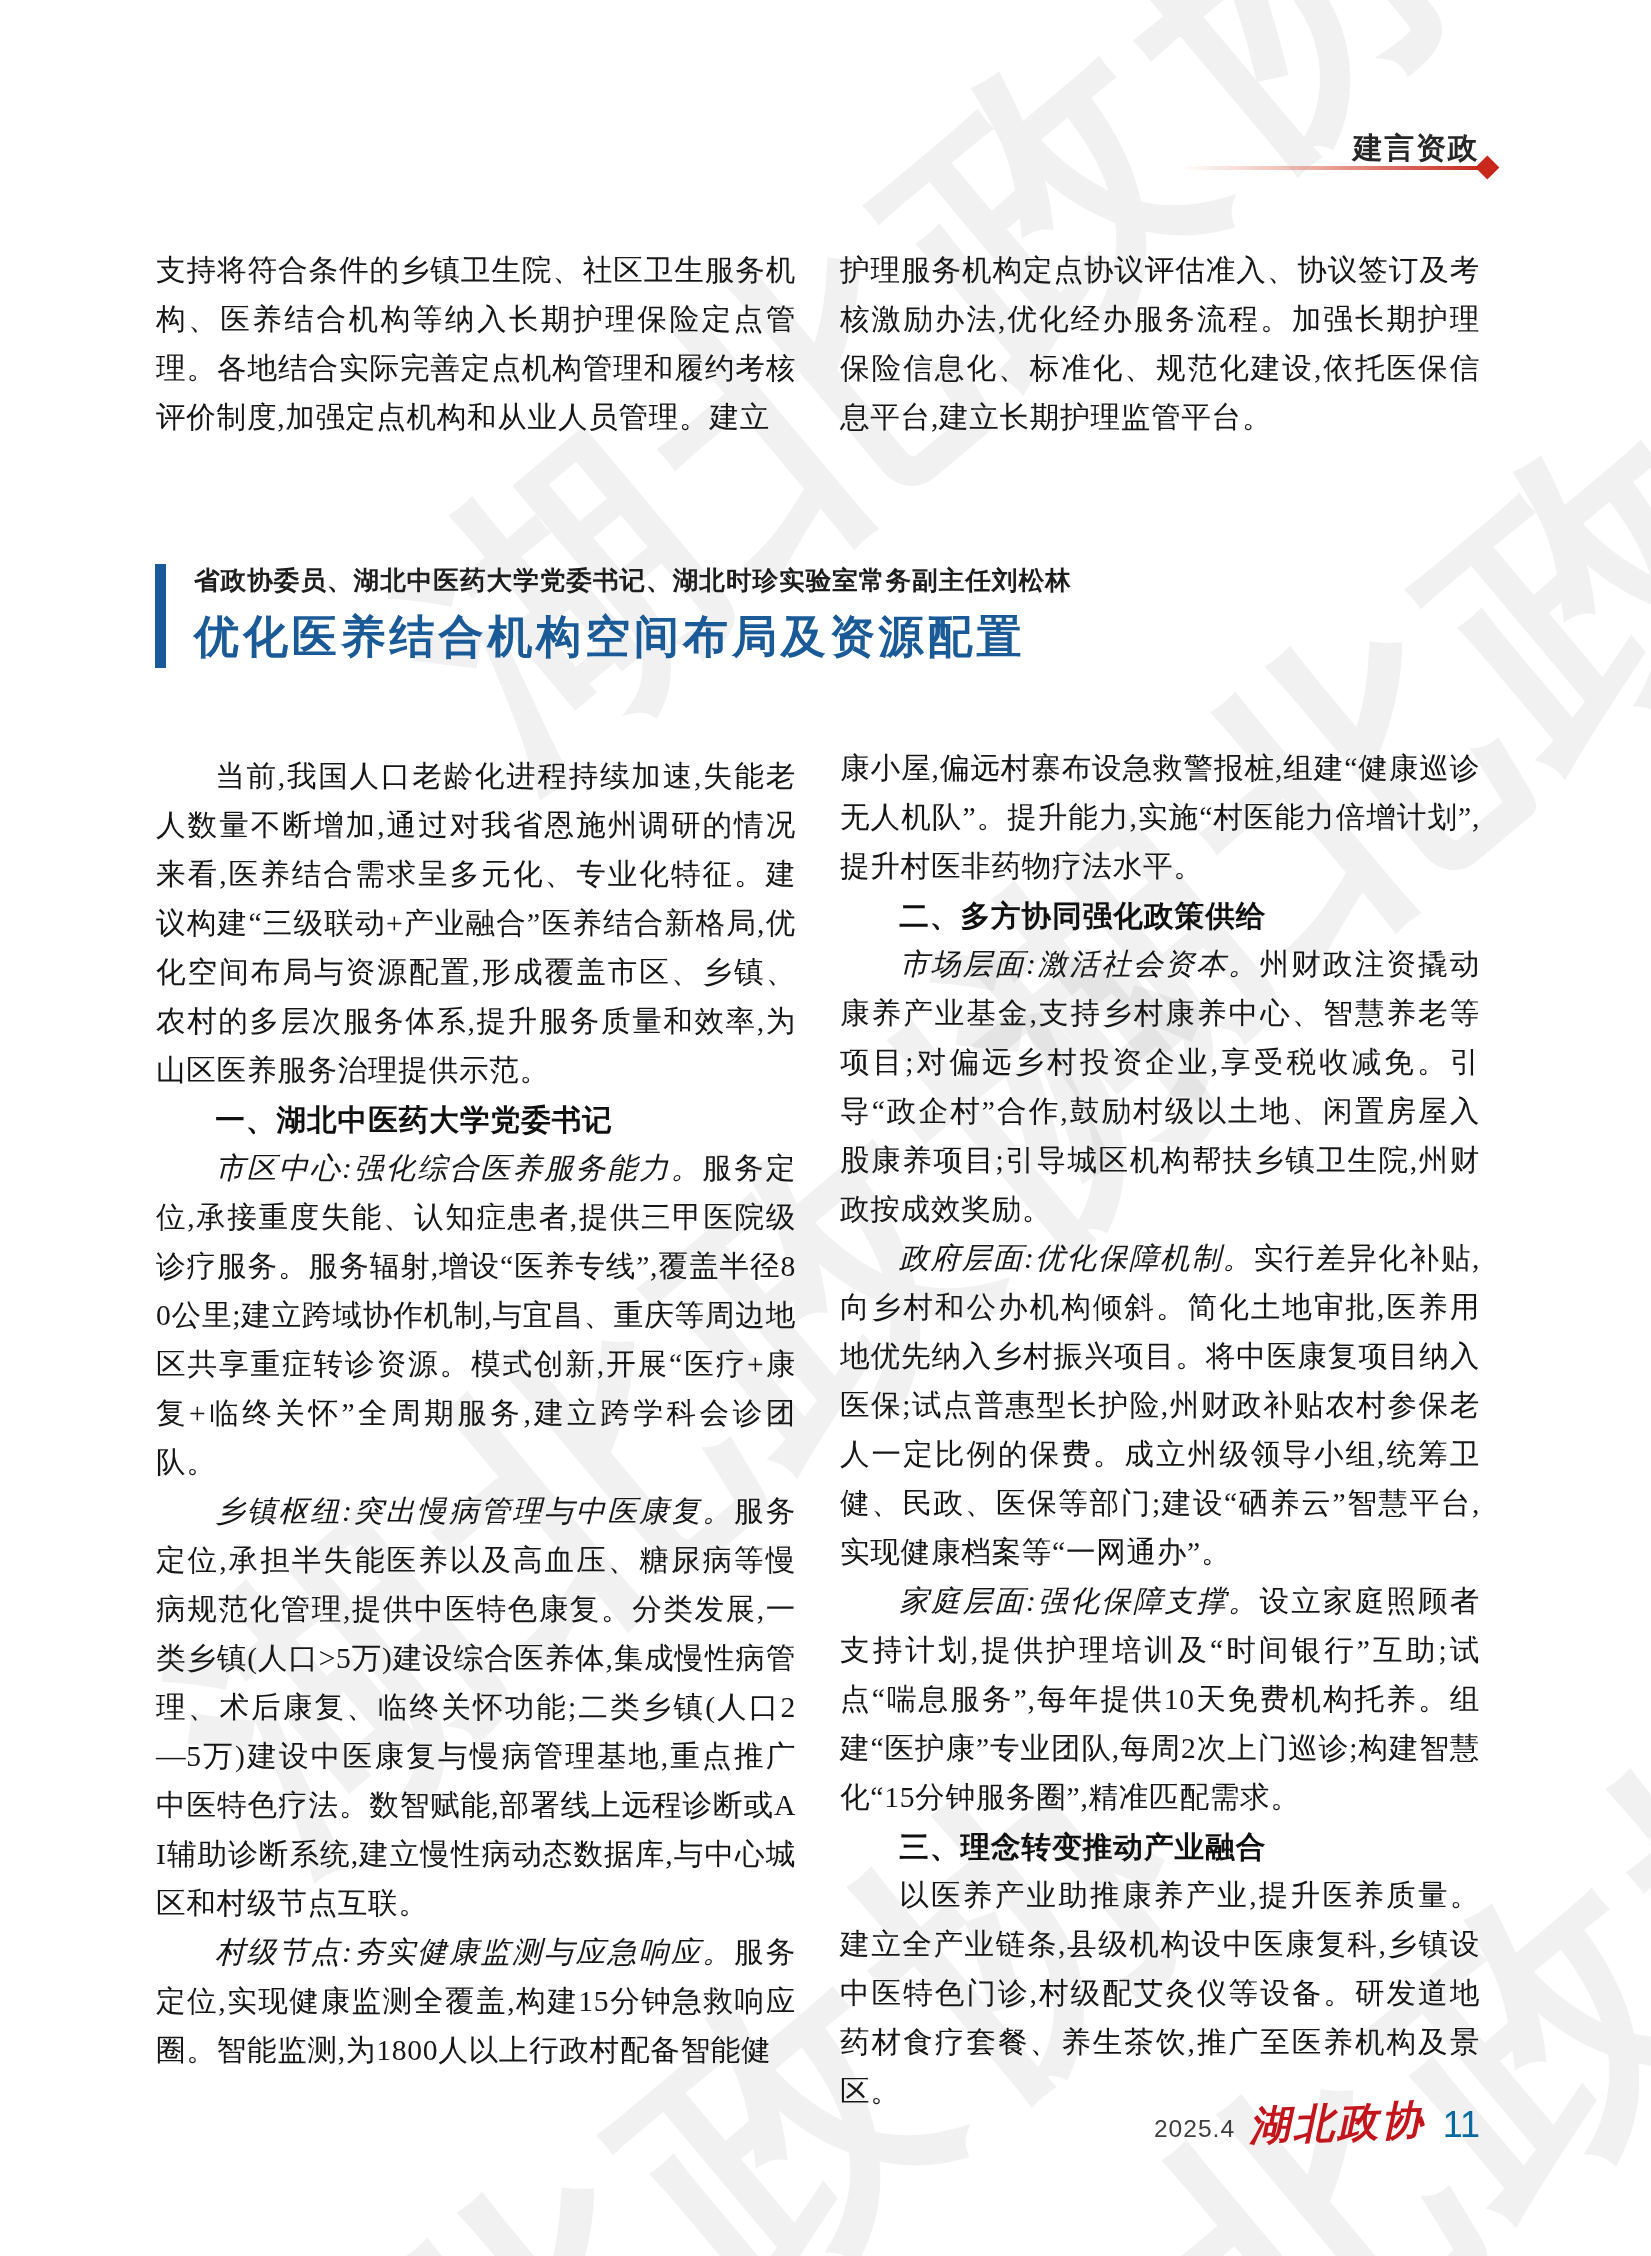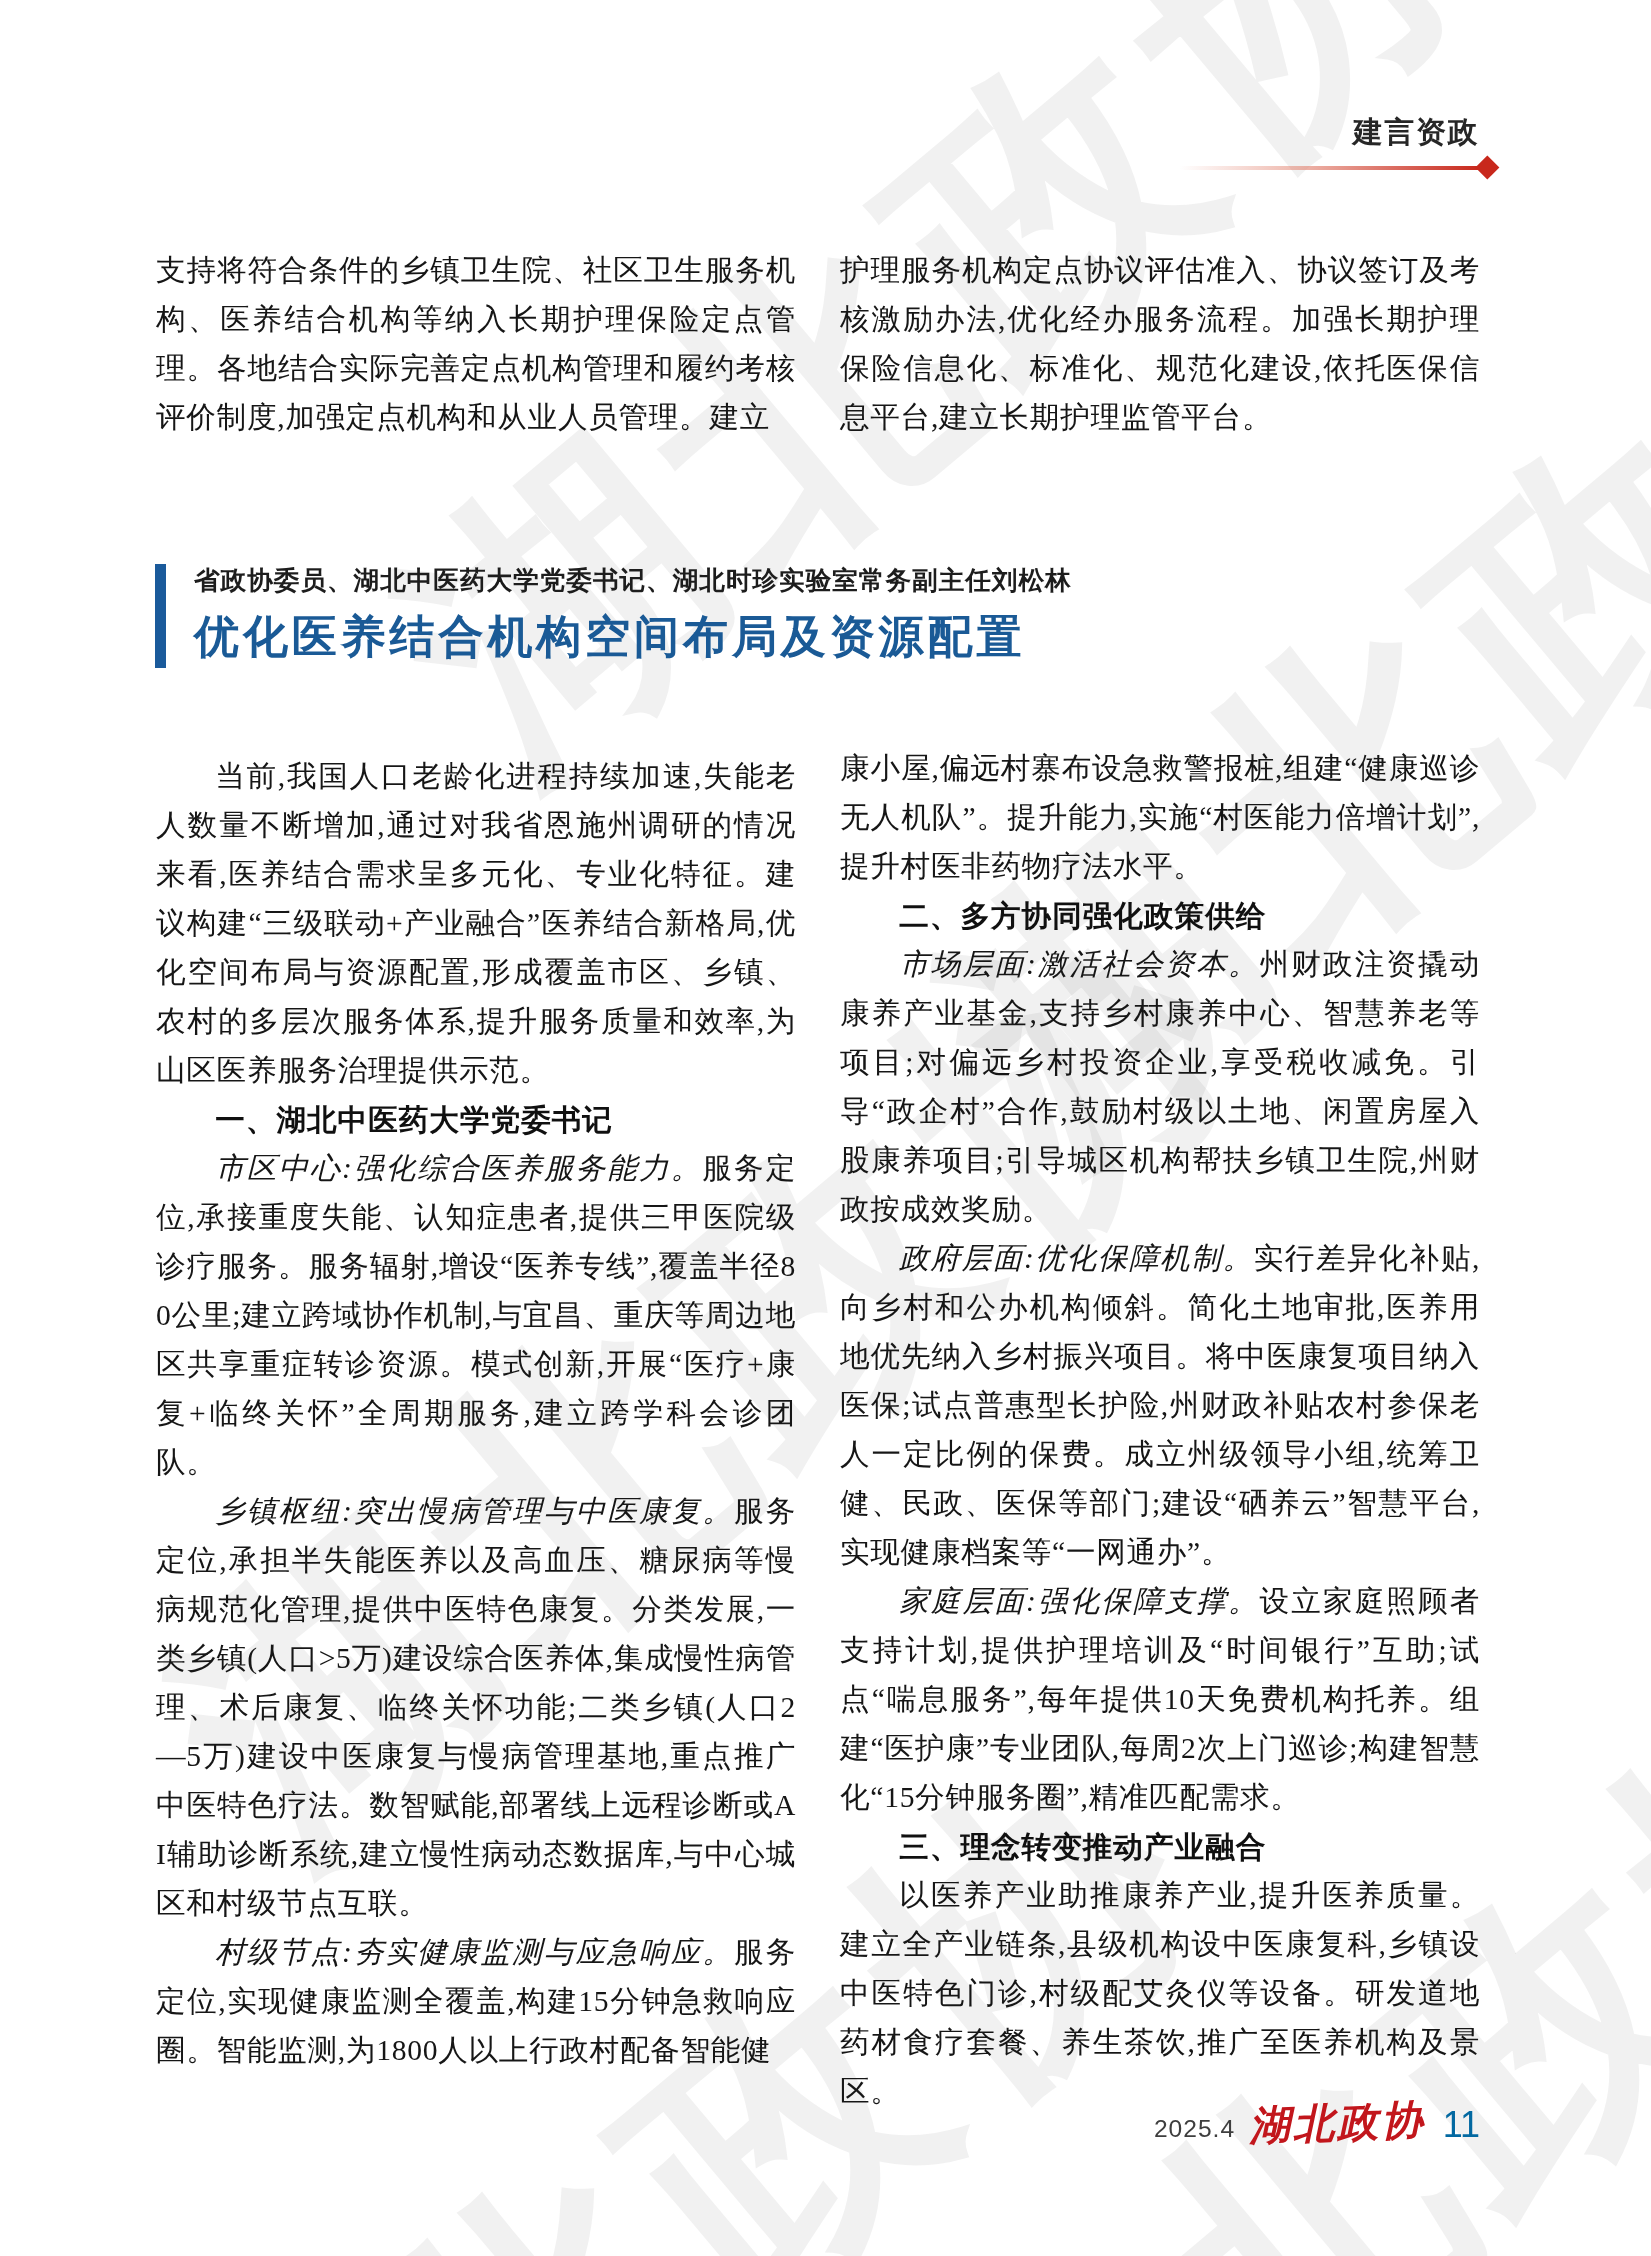--- a/index.html
+++ b/index.html
@@ -17,21 +17,21 @@
     font-size:296px; color:rgba(70,70,70,0.075); letter-spacing:19.7px;
     pointer-events:none; user-select:none;
   }
   .wm1 { left:325px;  top:552px;  transform:rotate(-40deg); }
   .wm2 { left:867px;  top:936px;  transform:rotate(-40deg); }
   .wm3 { left:99px;  top:1635px; transform:rotate(-40deg); }
   .wm4 { left:59px;   top:2482px; transform:rotate(-40deg); }
   .wm5 { left:818px;  top:2384px; transform:rotate(-40deg); }
   
   .section-label {
-    position:absolute; left:1353px; top:112px;
+    position:absolute; left:1353px; top:128px;
     font-family:"Liberation Sans","DejaVu Sans",sans-serif;
     font-weight:700; font-size:29.6px; letter-spacing:2px; color:#262626;
   }
   .rule-line {
     position:absolute; left:1180px; top:166px; width:299px; height:3.9px;
     background:linear-gradient(90deg, rgba(200,40,28,0) 0%, rgba(225,125,105,0.55) 40%, #c8281c 100%);
   }
   .rule-diamond {
     position:absolute; left:1479px; top:159px; width:16.7px; height:16.7px;
     background:#c8281c; transform:rotate(45deg);

